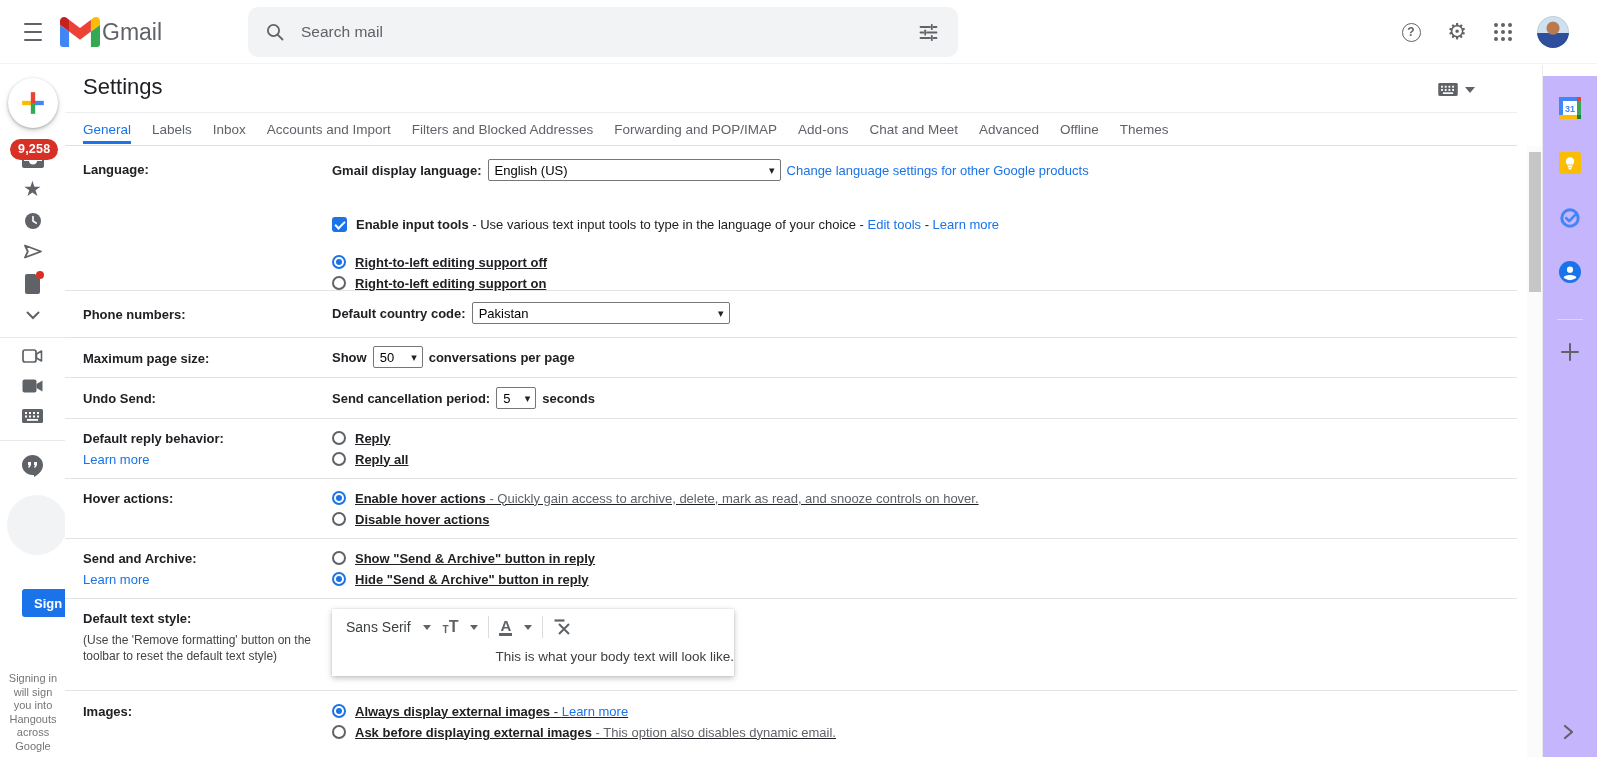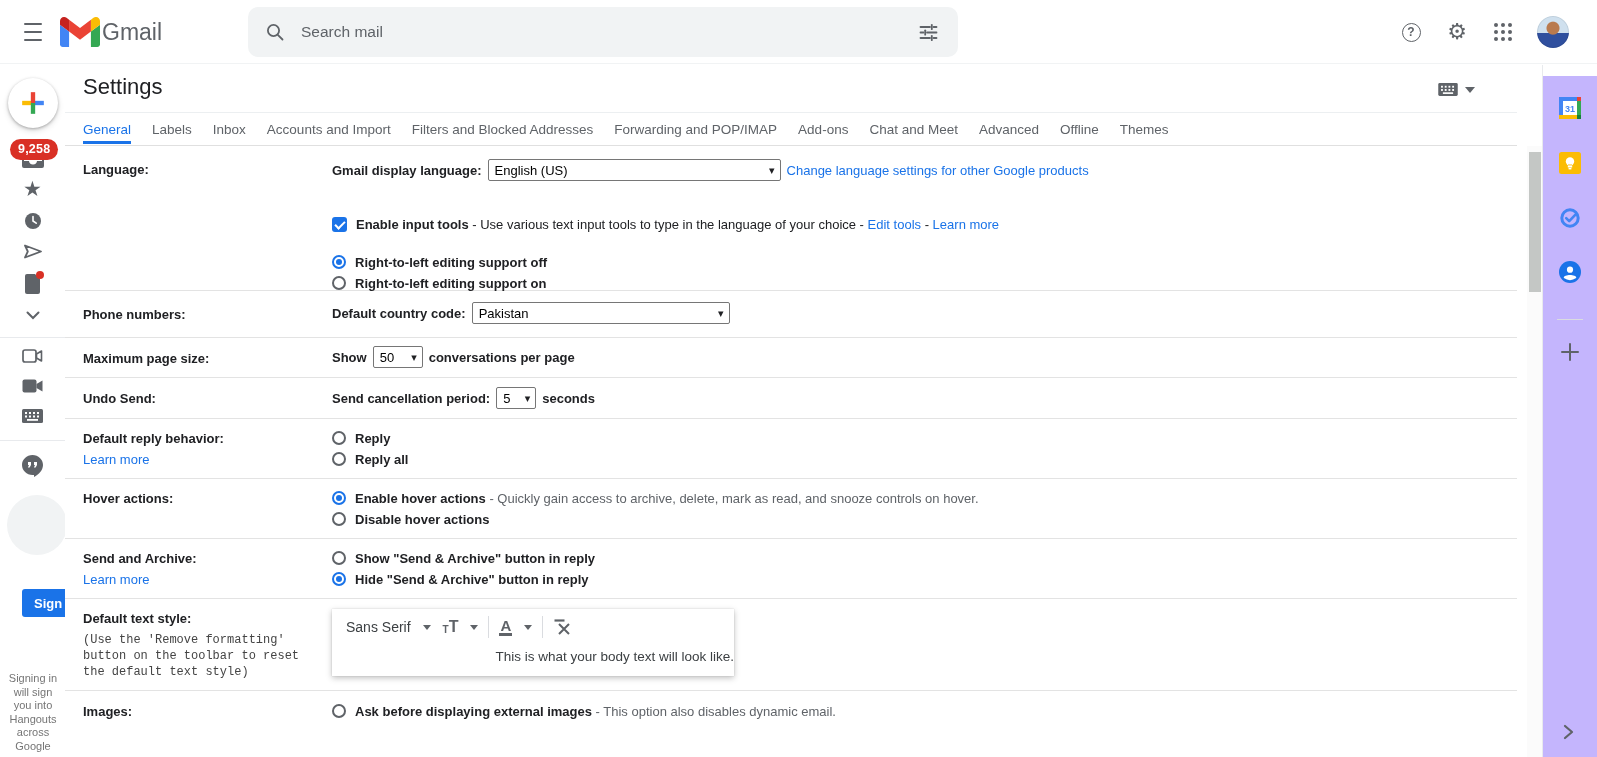--- a/index.html
+++ b/index.html
@@ -50,36 +50,36 @@
   .hdr-div { position:absolute; left:0; right:0; top:47px; border-top:1px solid #eceff1; }
   .tabs { position:absolute; left:27px; right:0; top:48px; height:32px; display:flex; align-items:center; gap:21px; font-size:13.5px; color:#5f6368; white-space:nowrap; }
   .tab { cursor:pointer; padding:8px 0 7px; }
   .tab.active { color:#1a73e8; border-bottom:3px solid #1a73e8; padding-bottom:4px; }
   .tabs-div { position:absolute; left:0; right:0; top:80px; border-top:1px solid #e0e0e0; }
 
   .rows { position:absolute; left:0; right:0; top:81px; bottom:0; font-size:13px; }
   .srow { display:flex; border-bottom:1px solid #e3e3e3; }
   .rlabel { width:276px; flex:none; padding:15px 10px 0 27px; font-weight:bold; color:#202124; line-height:17px; }
   .rlabel .sub { font-weight:normal; margin-top:4px; }
-  .rlabel .note { font-weight:normal; font-size:12px; color:#444; margin-top:5px; line-height:16px;font-family:Liberation Mono, monospace; }
+  .rlabel .note { font-weight:normal; font-size:12px; color:#444; margin-top:5px; line-height:16px; }
   .rbody { flex:1; padding-top:13px; line-height:19px; }
   .line { display:flex; align-items:center; flex-wrap:nowrap; }
   .b { font-weight:bold; }
   .desc { color:#5f6368; }
   .gap6 > * { margin-right:6px; }
 
   .select { display:inline-flex; align-items:center; justify-content:space-between; height:22px; border:1px solid #767676; border-radius:2px; background:#fff; padding:0 5px 0 6px; cursor:pointer; color:#000; }
   .select::after { content:"▾"; font-size:11px; color:#202124; margin-left:8px; }
 
   .checkbox { width:15px; height:15px; flex:none; background:#1a73e8; border-radius:3px; position:relative; margin-right:9px; cursor:pointer; }
   .checkbox::after { content:""; position:absolute; left:4.5px; top:1.5px; width:4px; height:8px; border:solid #fff; border-width:0 2px 2px 0; transform:rotate(45deg); }
   .radio { width:14px; height:14px; flex:none; border-radius:50%; border:2px solid #5f6368; margin-right:9px; position:relative; cursor:pointer; background:#fff; }
   .radio.on { border-color:#1a73e8; }
   .radio.on::after { content:""; position:absolute; inset:2px; border-radius:50%; background:#1a73e8; }
-  .opt { display:flex; align-items:center; margin-bottom:1px; min-height:20px; }
+  .opt { display:flex; align-items:center; margin-bottom:1px; min-height:20px;text-decoration:underline; }
 
   
   .style-box { width:402px; height:67px; background:#fff; box-shadow:0 2px 6px rgba(0,0,0,.25), 0 0 1px rgba(0,0,0,.2);text-align:right; }
   .tb-row { height:36px; display:flex; align-items:center; padding-left:14px; color:#5f6368; }
   .tb-font { font-size:14px; color:#3c4043; }
   .tb-caret { width:0; height:0; border-left:4px solid transparent; border-right:4px solid transparent; border-top:5px solid #5f6368; margin-left:12px; }
   .tb-sep { width:1px; height:22px; background:#dadce0; margin:0 10px; }
   .tb-btn { display:flex; align-items:center; cursor:pointer; }
   .sz-icon { font-weight:bold; color:#5f6368; display:flex; align-items:flex-end; line-height:1; }
   .sz-icon .s { font-size:10px; } .sz-icon .l { font-size:16px; }
@@ -442,20 +442,24 @@
           </div>
           <div class="preview">This is what your body text will look like.</div>
         </div>
       </div>
     </div>
 
     <div class="srow" style="height:68px; border-bottom:none">
       <div class="rlabel" style="padding-top:12px">Images:</div>
       <div class="rbody" style="padding-top:10px">
         <div class="opt">
+          <span class="radio on"></span>
+          <span><span class="b">Always display external images</span><span> - </span><a>Learn more</a></span>
+        </div>
+        <div class="opt">
           <span class="radio"></span>
           <span><span class="b">Ask before displaying external images</span><span class="desc"> - This option also disables dynamic email.</span></span>
         </div>
       </div>
     </div>
 
   </div>
 </div>
 
 <div class="scroll-track"></div>

